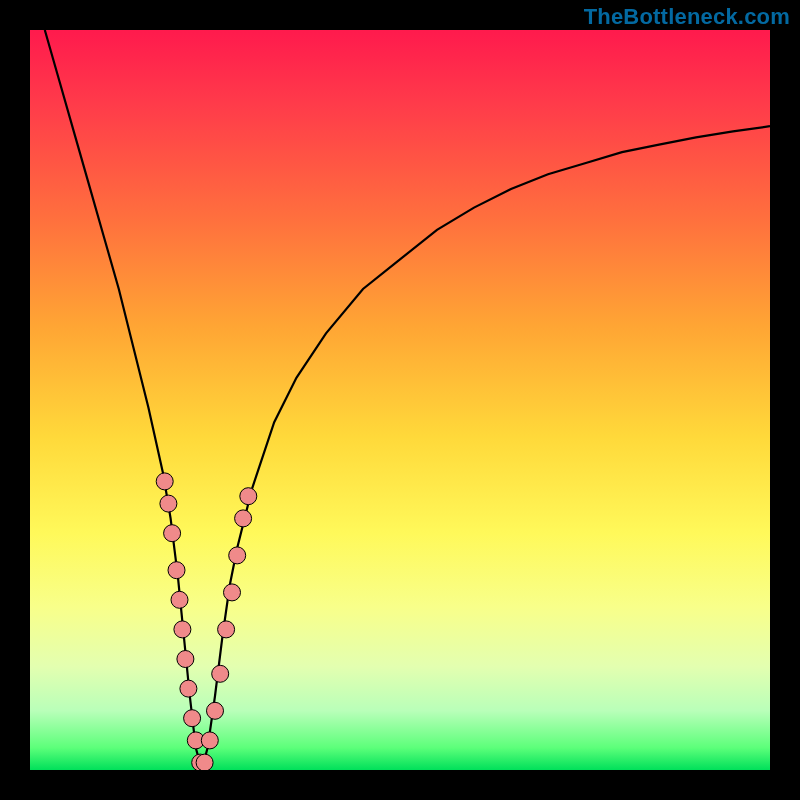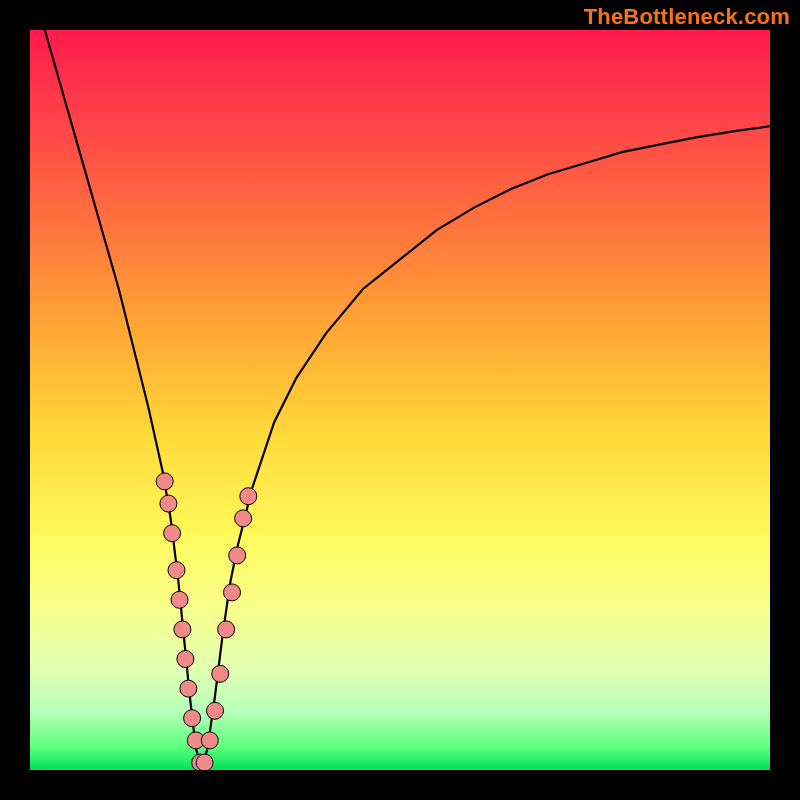--- a/index.html
+++ b/index.html
@@ -37,21 +37,21 @@
       #e3ffb0 86%,
       #b9ffb9 92%,
       #5cff7a 97%,
       #00e05a 100%
     );
   }
   .watermark {
     position: absolute;
     top: 4px;
     right: 10px;
-    color: #f97316;
+    color: #0369a1;
     font-size: 22px;
     font-weight: 600;
     letter-spacing: 0.2px;
     user-select: none;
   }
   svg {
     position: absolute;
     left: 0;
     top: 0;
   }

